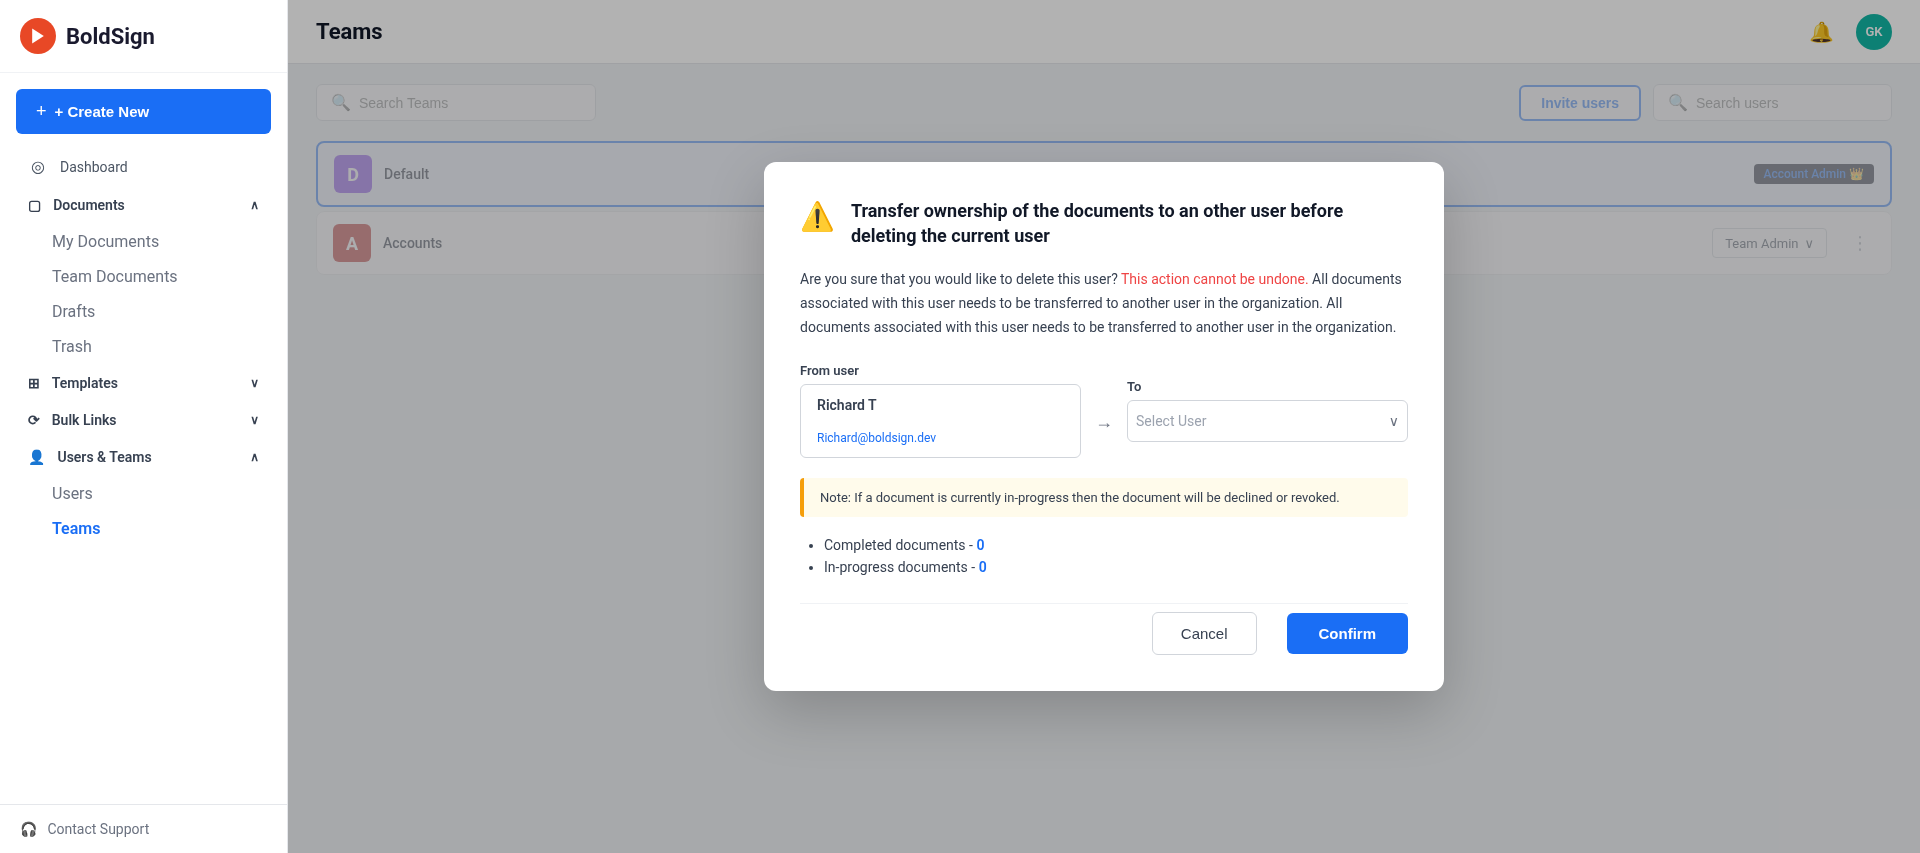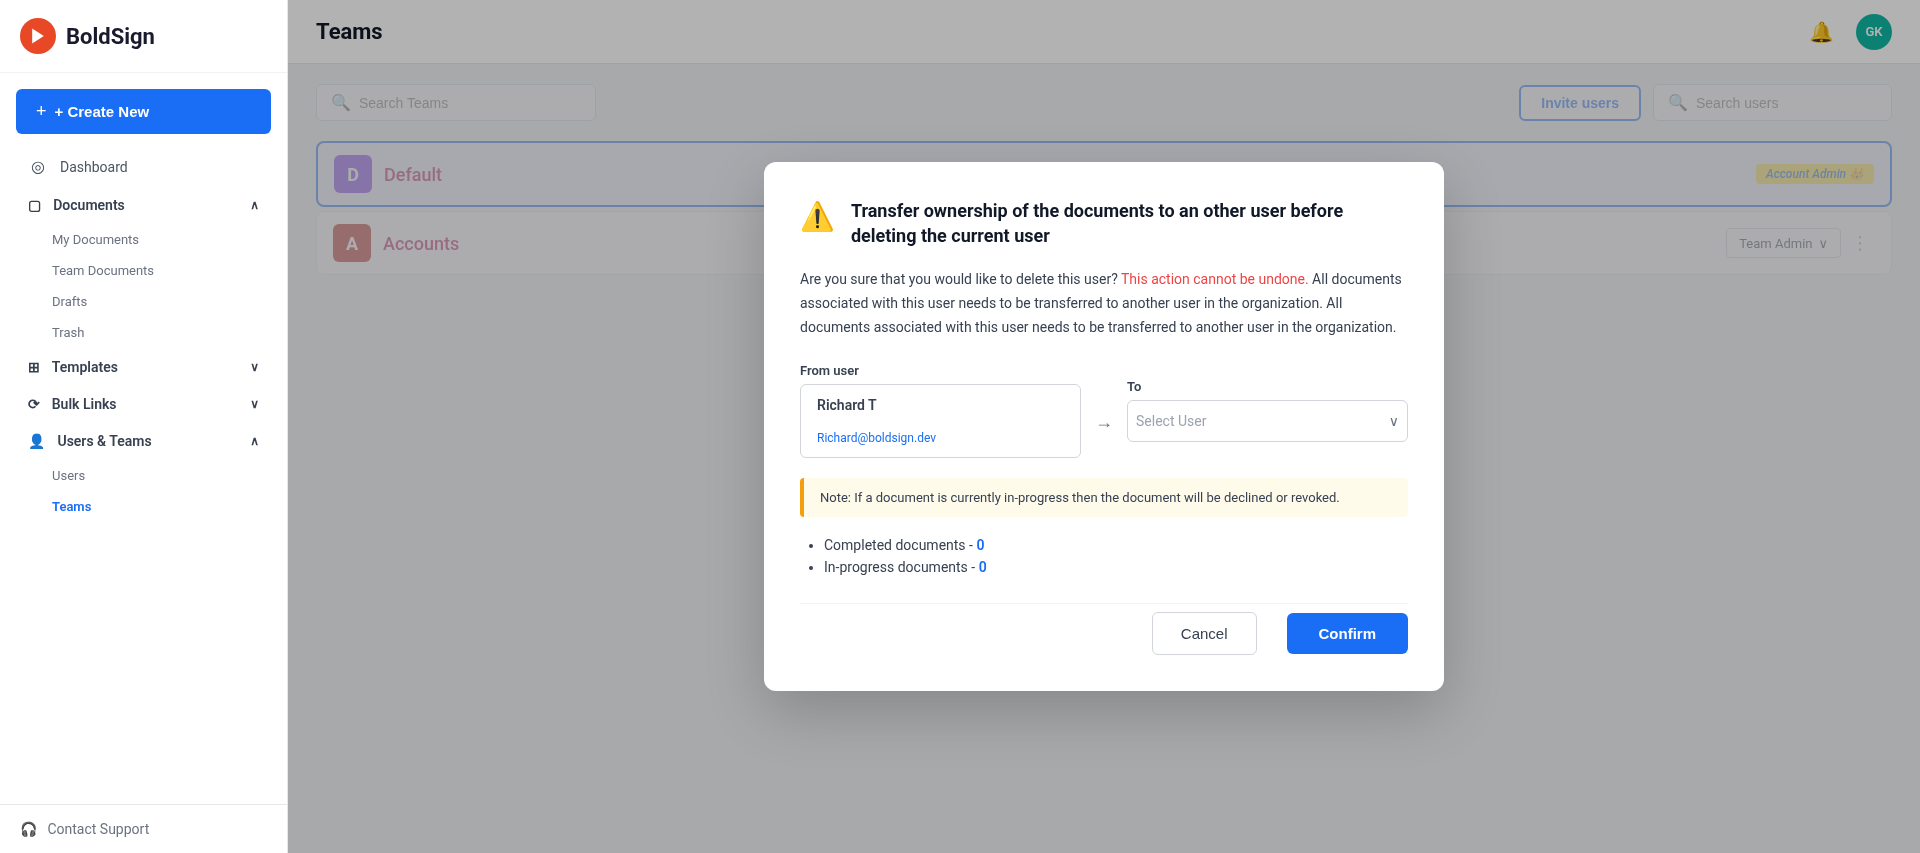--- a/index.html
+++ b/index.html
@@ -8,21 +8,21 @@
     
     .sidebar { width: 288px; background: #fff; border-right: 1px solid #e5e7eb; display: flex; flex-direction: column; flex-shrink: 0; height: 100%; }
     .sidebar-logo { display: flex; align-items: center; gap: 10px; padding: 18px 20px; border-bottom: 1px solid #f0f2f5; }
     .logo-icon { width: 36px; height: 36px; background: #e84826; border-radius: 50%; display: flex; align-items: center; justify-content: center; color: white; font-size: 16px; font-weight: bold; }
     .logo-text { font-size: 22px; font-weight: 700; color: #1a1a2e; }
     .create-new-btn { margin: 16px 16px 8px; background: #1a6ef5; color: white; border: none; border-radius: 6px; padding: 12px 20px; font-size: 15px; font-weight: 600; cursor: pointer; display: flex; align-items: center; gap: 8px; }
     .create-new-btn .plus { font-size: 18px; font-weight: 300; }
     .nav-section { padding: 4px 0; flex: 1; overflow-y: auto; }
     .nav-item { display: flex; align-items: center; gap: 12px; padding: 10px 20px; font-size: 14px; color: #4b5563; cursor: pointer; border-radius: 4px; margin: 1px 8px; }
     .nav-item .nav-icon { width: 20px; text-align: center; font-size: 16px; }
-    .nav-subitem { padding: 8px 20px 8px 52px; font-size: 13px; color: #6b7280; cursor: pointer; }
+    .nav-subitem { padding: 8px 20px 8px 52px; font-size: 16px; color: #6b7280; cursor: pointer; }
     .nav-subitem.active { color: #1a6ef5; font-weight: 600; }
     .nav-group-header { display: flex; align-items: center; gap: 12px; padding: 10px 20px; font-size: 14px; font-weight: 600; color: #374151; cursor: pointer; margin: 1px 8px; border-radius: 4px; }
     .chevron { font-size: 12px; margin-left: auto; }
     .sidebar-bottom { padding: 16px 20px; border-top: 1px solid #e5e7eb; }
     .contact-support { display: flex; align-items: center; gap: 10px; font-size: 14px; color: #6b7280; cursor: pointer; }
 
     
     .main { flex: 1; display: flex; flex-direction: column; overflow: hidden; position: relative; }
     .main-header { background: #fff; border-bottom: 1px solid #e5e7eb; padding: 0 28px; display: flex; align-items: center; justify-content: space-between; height: 64px; }
     .main-header-left { display: flex; align-items: center; gap: 16px; }
@@ -34,22 +34,22 @@
     .teams-toolbar { display: flex; align-items: center; gap: 12px; margin-bottom: 20px; }
     .search-teams { display: flex; align-items: center; gap: 8px; border: 1px solid #d1d5db; border-radius: 6px; padding: 8px 14px; background: white; flex: 0 0 280px; }
     .search-teams input { border: none; outline: none; font-size: 14px; color: #6b7280; background: transparent; }
     .invite-users-btn { margin-left: auto; background: white; border: 2px solid #1a6ef5; color: #1a6ef5; border-radius: 6px; padding: 8px 20px; font-size: 14px; font-weight: 600; cursor: pointer; }
     .search-users { display: flex; align-items: center; gap: 8px; border: 1px solid #d1d5db; border-radius: 6px; padding: 8px 14px; background: white; }
     .search-users input { border: none; outline: none; font-size: 14px; color: #6b7280; background: transparent; }
     .teams-list { display: flex; flex-direction: column; gap: 4px; }
     .team-row { display: flex; align-items: center; gap: 12px; padding: 12px 16px; background: white; border-radius: 8px; border: 1px solid #e5e7eb; cursor: pointer; }
     .team-row.selected { border: 2px solid #1a6ef5; background: #eff6ff; }
     .team-avatar { width: 38px; height: 38px; border-radius: 6px; display: flex; align-items: center; justify-content: center; font-size: 18px; font-weight: 700; color: white; }
-    .team-name { font-size: 18px; font-weight: 500; color: #be185d; }
-    .role-badge { background: #fde047; color: #1a6ef5; border-radius: 4px; padding: 3px 10px; font-size: 12px; font-weight: 500; margin-left: auto; font-style: italic; }
+    .team-name { font-size: 14px; font-weight: 500; color: #0f172a; }
+    .role-badge { background: #0f172a; color: #1a6ef5; border-radius: 4px; padding: 3px 10px; font-size: 12px; font-weight: 500; margin-left: auto; }
     .roles-label { font-size: 13px; color: #9ca3af; font-weight: 500; margin-left: auto; margin-right: 60px; }
     .more-btn { width: 30px; height: 30px; border-radius: 50%; background: transparent; border: none; cursor: pointer; display: flex; align-items: center; justify-content: center; font-size: 18px; color: #9ca3af; }
 
     
     .overlay { position: absolute; top: 0; left: 0; width: 100%; height: 100%; background: rgba(0,0,0,0.3); display: flex; align-items: center; justify-content: center; z-index: 100; }
 
     
     .modal { background: white; border-radius: 12px; width: 680px; max-width: 95%; padding: 36px; box-shadow: 0 20px 60px rgba(0,0,0,0.2); position: relative; }
     .modal-header { display: flex; align-items: flex-start; gap: 16px; margin-bottom: 20px; }
     .modal-warn-icon { font-size: 28px; flex-shrink: 0; margin-top: 2px; }
@@ -164,21 +164,21 @@
       <div class="team-row selected">
         <div class="team-avatar" style="background:#7c3aed;">D</div>
         <span class="team-name">Default</span>
         <span class="roles-label">Roles</span>
         <span style="font-size:13px;color:#6b7280;">@syncfusion....</span>
         <span class="role-badge">Account Admin 👑</span>
       </div>
       <div class="team-row">
         <div class="team-avatar" style="background:#b91c1c;">A</div>
         <span class="team-name">Accounts</span>
-        <div style="margin-left:auto;display:flex;gap:4px;">
+        <div style="margin-left:auto;display:flex;gap:18px;">
           <span style="font-size:13px;color:#374151;border:1px solid #d1d5db;border-radius:4px;padding:4px 12px;display:flex;align-items:center;gap:6px;cursor:pointer;">Team Admin <span>∨</span></span>
           <button class="more-btn">⋮</button>
         </div>
       </div>
     </div>
   </div>
 
   <div class="overlay">
     <div class="modal">
       <div class="modal-header">

